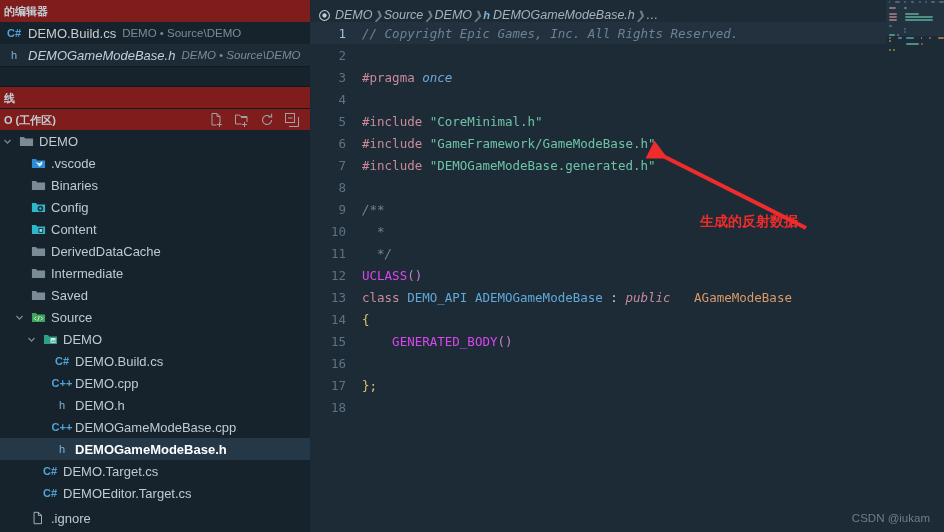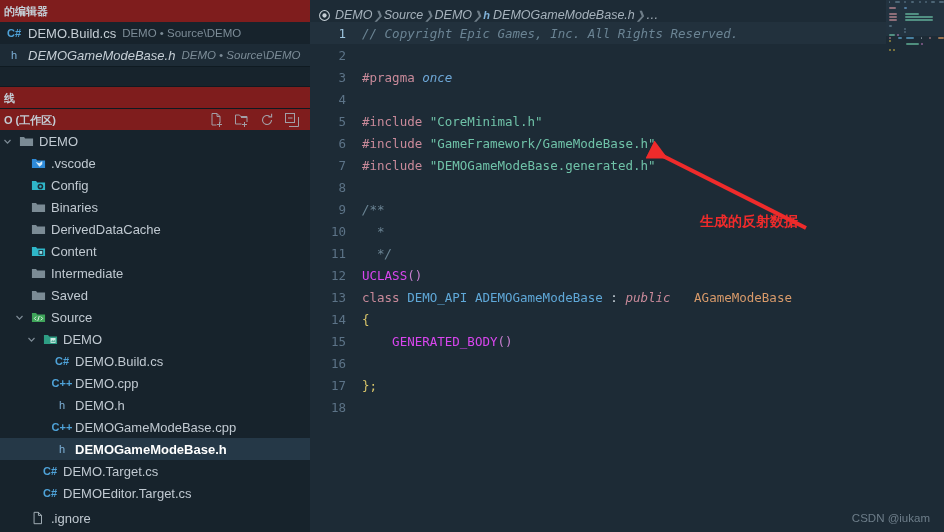--- a/index.html
+++ b/index.html
@@ -216,55 +216,55 @@
         <path d="M1 3.2h4.4l1.2 1.5H15v8.1H1z" fill="#2e8ad8"></path>
         <path d="M5 6.5l4 5 3-2.6V5.4l-3 2.4z" fill="#d7eaf8"></path>
             </svg>
           </span>
           <span class="lbl">.vscode</span>
         </div>
         <div class="tree-row" style="padding-left: 14px;">
           <span class="twisty"></span>
           <span class="ficon">
             <svg viewBox="0 0 16 16" width="15" height="15">
+       <path d="M1 3.2h4.4l1.2 1.5H15v8.1H1z" fill="#7b8b95"></path>
+            </svg>
+          </span>
+          <span class="lbl">Binaries</span>
+        </div>
+        <div class="tree-row" style="padding-left: 14px;">
+          <span class="twisty"></span>
+          <span class="ficon">
+            <svg viewBox="0 0 16 16" width="15" height="15">
         <path d="M1 3.2h4.4l1.2 1.5H15v8.1H1z" fill="#2fb6c8"></path>
         <circle cx="10" cy="9" r="3" fill="#1d2b36"></circle>
               <circle cx="10" cy="9" r="1.3" fill="#2fb6c8"></circle>
         </svg>
           </span>
           <span class="lbl">Config</span>
         </div>
         <div class="tree-row" style="padding-left: 14px;">
           <span class="twisty"></span>
           <span class="ficon">
             <svg viewBox="0 0 16 16" width="15" height="15">
-       <path d="M1 3.2h4.4l1.2 1.5H15v8.1H1z" fill="#7b8b95"></path>
-            </svg>
-          </span>
-          <span class="lbl">Binaries</span>
-        </div>
-        <div class="tree-row" style="padding-left: 14px;">
-          <span class="twisty"></span>
-          <span class="ficon">
-            <svg viewBox="0 0 16 16" width="15" height="15">
-       <path d="M1 3.2h4.4l1.2 1.5H15v8.1H1z" fill="#7b8b95"></path>
-            </svg>
-          </span>
-          <span class="lbl">DerivedDataCache</span>
-        </div>
-        <div class="tree-row" style="padding-left: 14px;">
-          <span class="twisty"></span>
-          <span class="ficon">
-            <svg viewBox="0 0 16 16" width="15" height="15">
         <path d="M1 3.2h4.4l1.2 1.5H15v8.1H1z" fill="#2fb6c8"></path>
         <rect x="8" y="6.5" width="5" height="5" fill="#1d2b36"></rect>
         <rect x="9" y="7.5" width="3" height="3" fill="#8fd9e4"></rect>
             </svg>
           </span>
           <span class="lbl">Content</span>
+        </div>
+        <div class="tree-row" style="padding-left: 14px;">
+          <span class="twisty"></span>
+          <span class="ficon">
+            <svg viewBox="0 0 16 16" width="15" height="15">
+       <path d="M1 3.2h4.4l1.2 1.5H15v8.1H1z" fill="#7b8b95"></path>
+            </svg>
+          </span>
+          <span class="lbl">DerivedDataCache</span>
         </div>
         <div class="tree-row" style="padding-left: 14px;">
           <span class="twisty"></span>
           <span class="ficon">
             <svg viewBox="0 0 16 16" width="15" height="15">
        <path d="M1 3.2h4.4l1.2 1.5H15v8.1H1z" fill="#7b8b95"></path>
             </svg>
           </span>
           <span class="lbl">Intermediate</span>
         </div>

